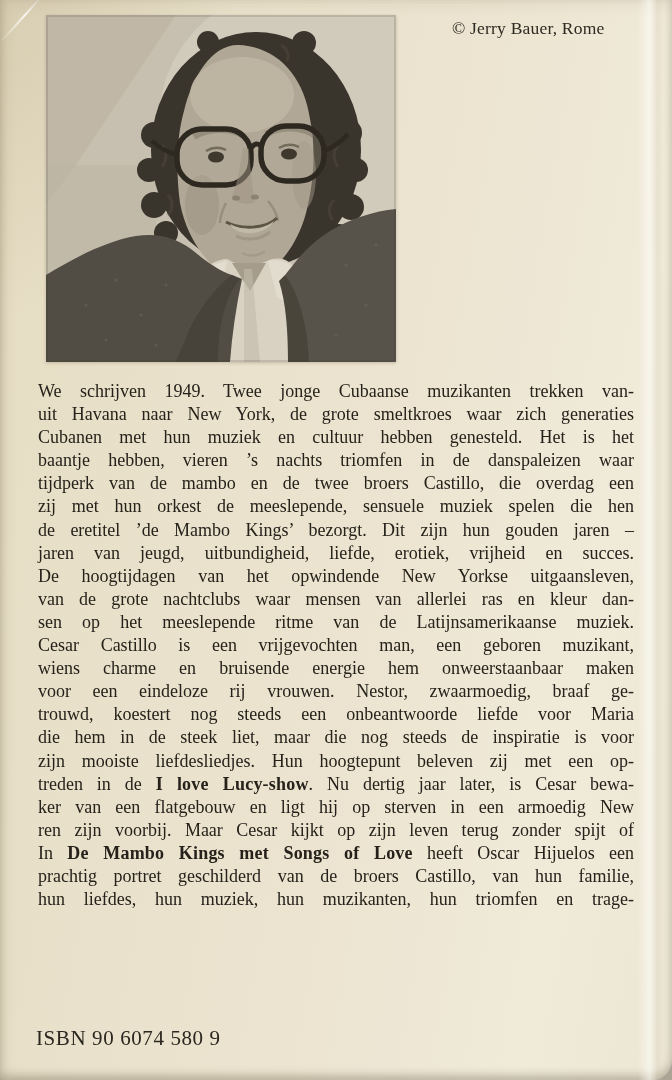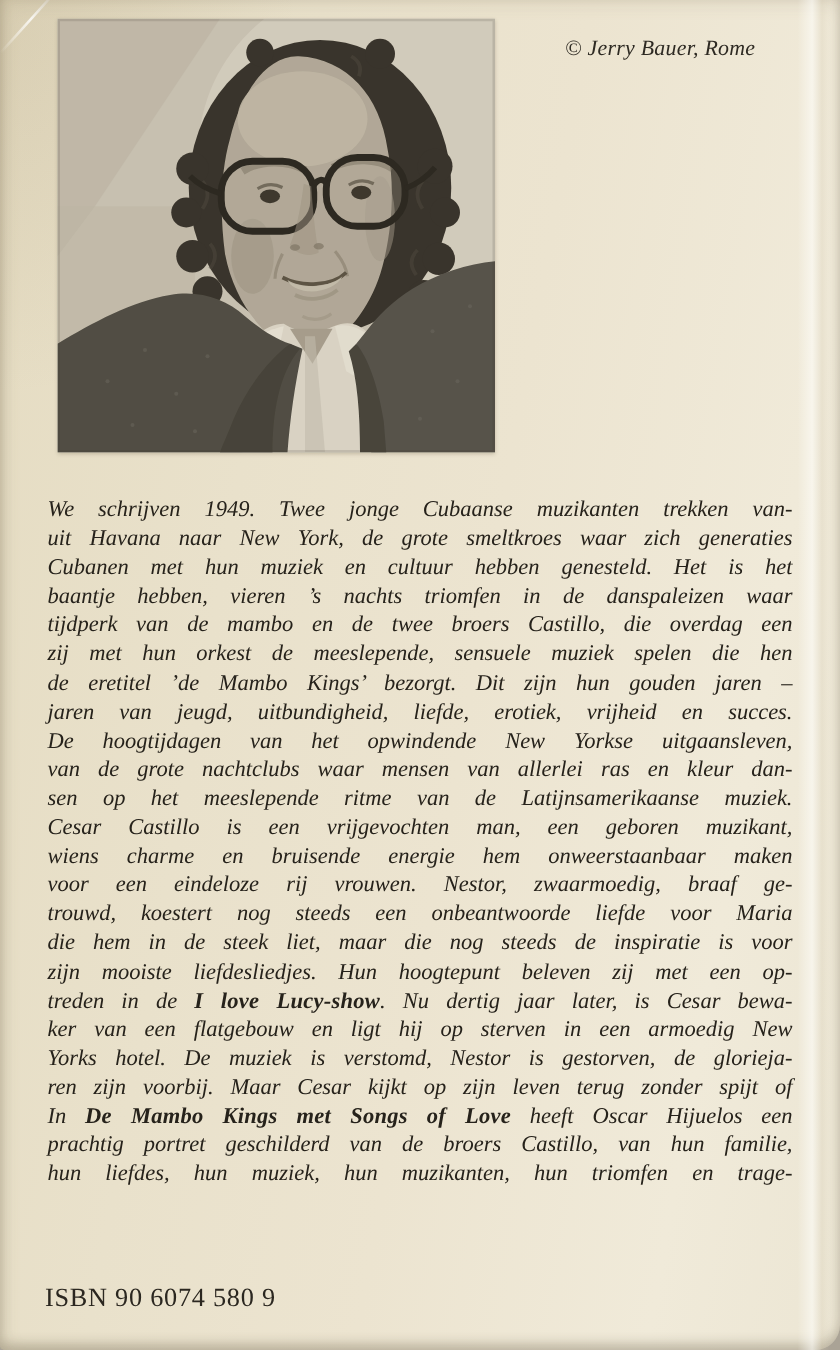--- a/index.html
+++ b/index.html
@@ -33,26 +33,26 @@
     background:radial-gradient(ellipse at 0% 0%,rgba(150,132,96,.16),rgba(150,132,96,0) 70%);
     pointer-events:none;
   }
   .photo{
     position:absolute;left:46px;top:15px;width:350px;height:347px;
     box-shadow:0 1px 3px rgba(80,68,45,.25);
     background:#ccc5b7;
   }
   .photo svg{display:block;}
   .credit{
-    position:absolute;left:452px;top:28px;width:200px;
-    font-size:17.5px;letter-spacing:.2px;color:#2e2a23;white-space:nowrap;font-style:italic;
+    position:absolute;left:452px;top:18px;width:200px;
+    font-size:17.5px;letter-spacing:.2px;color:#2e2a23;white-space:nowrap;
   }
   .blurb{
-    position:absolute;left:38px;top:396px;width:596px;
-    font-size:18px;line-height:23.1px;color:#26221b;font-style:italic;
+    position:absolute;left:38px;top:380px;width:596px;
+    font-size:18px;line-height:23.1px;color:#26221b;
   }
   .tline{
     text-align:justify;
     -moz-text-align-last:justify;
     text-align-last:justify;
     white-space:nowrap;
   }
   .tline b{font-weight:bold;letter-spacing:.2px;}
   .tline-last{
     -moz-text-align-last:left;
@@ -192,21 +192,20 @@
       <div class="tline"><span>van de grote nachtclubs waar mensen van allerlei ras en kleur dan-</span></div>
       <div class="tline"><span>sen op het meeslepende ritme van de Latijnsamerikaanse muziek.</span></div>
       <div class="tline"><span>Cesar Castillo is een vrijgevochten man, een geboren muzikant,</span></div>
       <div class="tline"><span>wiens charme en bruisende energie hem onweerstaanbaar maken</span></div>
       <div class="tline"><span>voor een eindeloze rij vrouwen. Nestor, zwaarmoedig, braaf ge-</span></div>
       <div class="tline"><span>trouwd, koestert nog steeds een onbeantwoorde liefde voor Maria</span></div>
       <div class="tline"><span>die hem in de steek liet, maar die nog steeds de inspiratie is voor</span></div>
       <div class="tline"><span>zijn mooiste liefdesliedjes. Hun hoogtepunt beleven zij met een op-</span></div>
       <div class="tline"><span>treden in de </span><b>I love Lucy-show</b><span>. Nu dertig jaar later, is Cesar bewa-</span></div>
       <div class="tline"><span>ker van een flatgebouw en ligt hij op sterven in een armoedig New</span></div>
-      <div class="tline"><span>Yorks hotel. De muziek is verstomd, Nestor is gestorven, de glorieja-</span></div>
       <div class="tline"><span>ren zijn voorbij. Maar Cesar kijkt op zijn leven terug zonder spijt of</span></div>
       <div class="tline"><span>In </span><b>De Mambo Kings met Songs of Love</b><span> heeft Oscar Hijuelos een</span></div>
       <div class="tline"><span>prachtig portret geschilderd van de broers Castillo, van hun familie,</span></div>
       <div class="tline"><span>hun liefdes, hun muziek, hun muzikanten, hun triomfen en trage-</span></div>
     </div>
 
   <div class="isbn">ISBN 90 6074 580 9</div>
 
   <div class="sheen-right"></div>
 </div>

